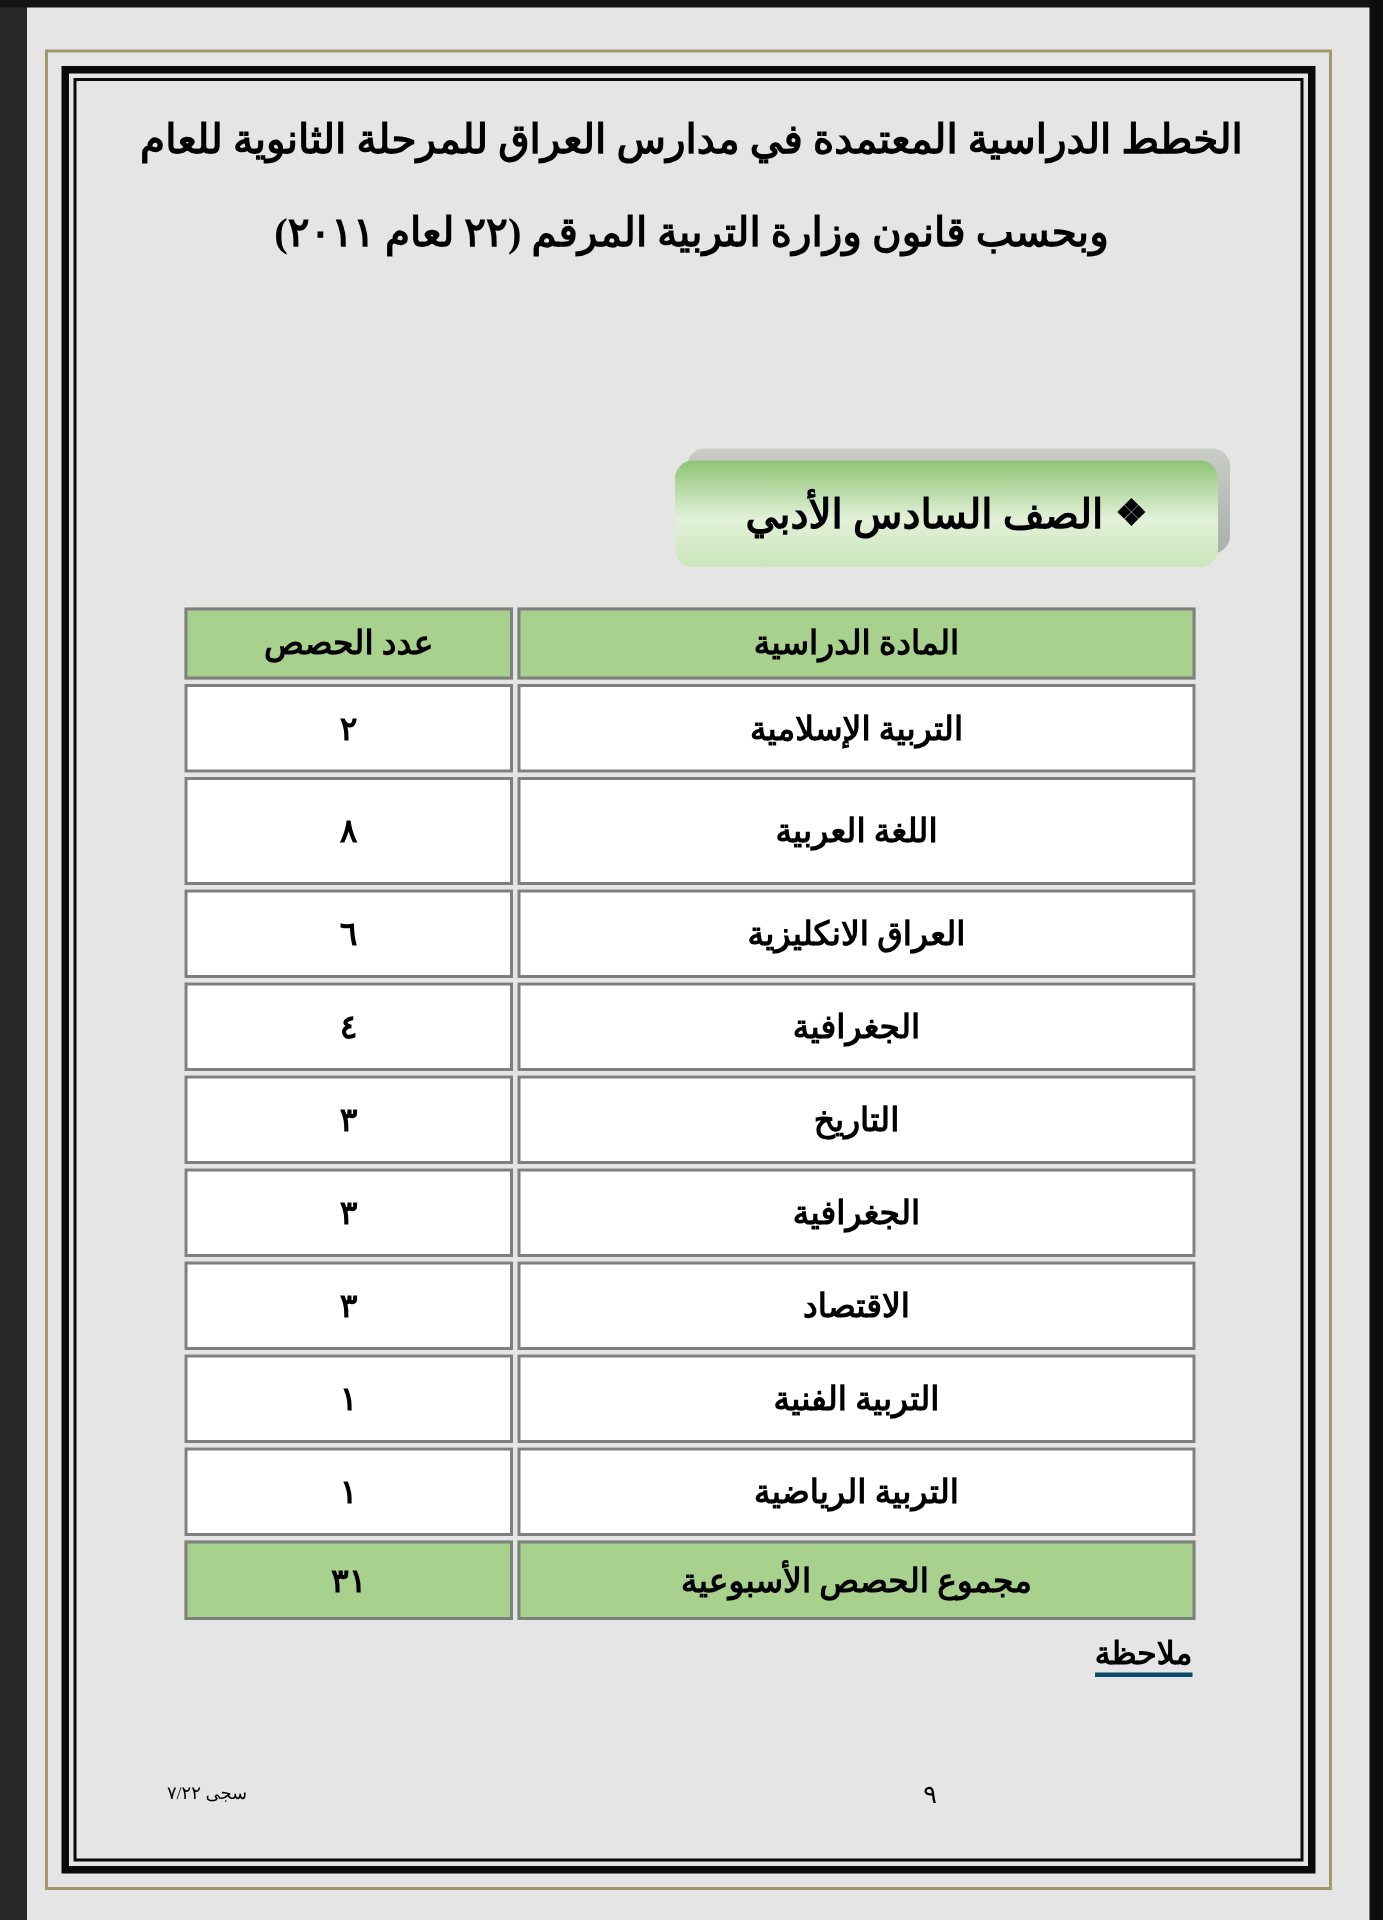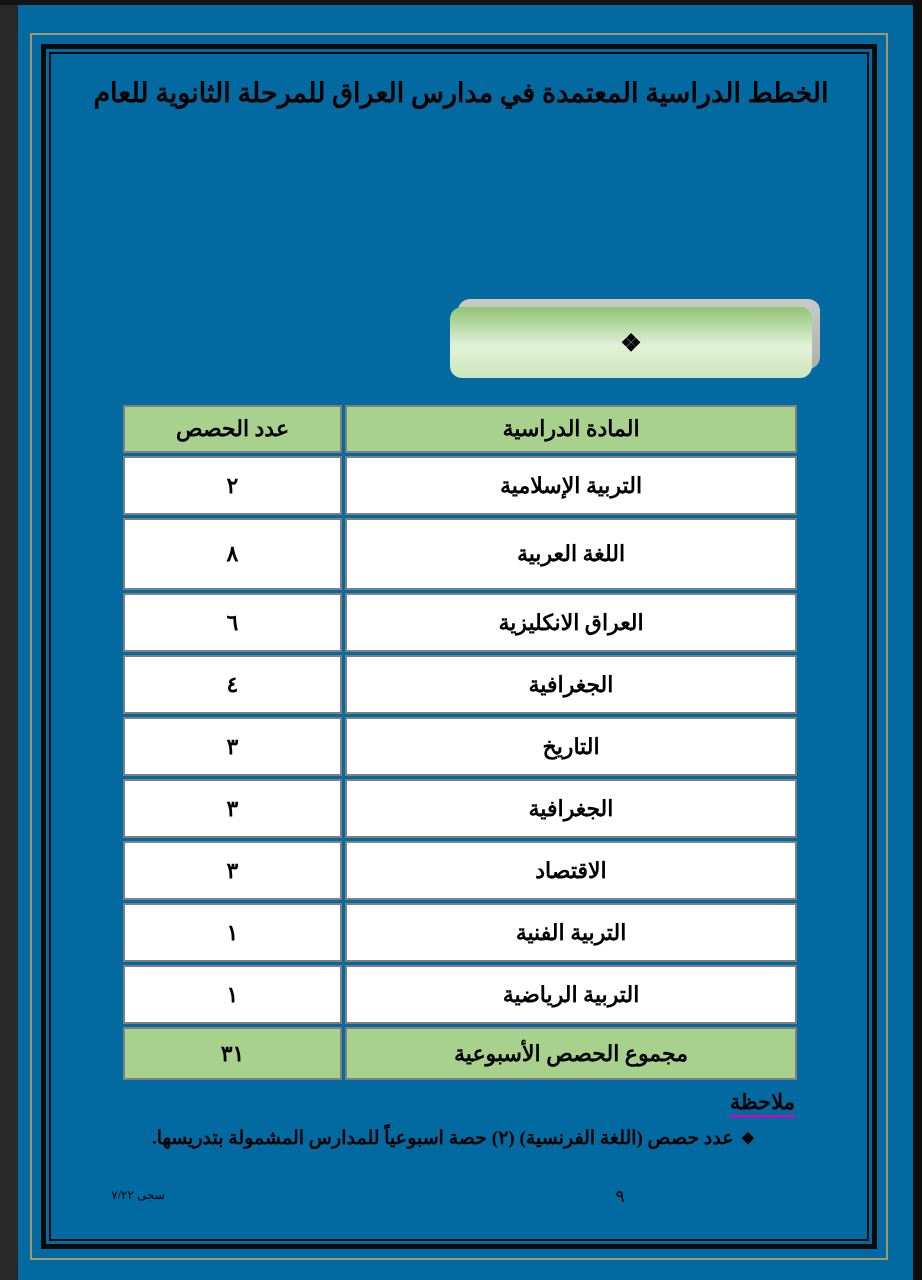--- a/index.html
+++ b/index.html
@@ -2,21 +2,21 @@
 <html lang="ar" style="--header-green: #a9d18e; --frame-gold: #a1996b; --border-gray: #7f7f7f;"><head>
 <meta charset="utf-8">
 <style>
   :root{
     --header-green:#a9d18e;
     --frame-gold:#a1996b;
     --border-gray:#7f7f7f;
   }
   html,body{margin:0;padding:0;background:#ffffff;}
   .page{
-    position:relative;width:922px;height:1280px;overflow:hidden;background:#0369a1;
+    position:relative;width:922px;height:1280px;overflow:hidden;background:#e5e5e5;
     font-family:"Liberation Serif","DejaVu Serif",serif;color:#000;
   }
   
   .scan-band-left{position:absolute;left:0;top:0;width:18px;height:1280px;background:#282828;}
   .scan-band-top{position:absolute;left:0;top:0;width:922px;height:5px;background:#141414;}
   .scan-band-right{position:absolute;right:0;top:0;width:9px;height:1280px;background:#0d0d0d;}
   
   .frame-gold{position:absolute;left:30px;top:33px;width:858px;height:1227px;
     border:2px solid var(--frame-gold);box-sizing:border-box;}
   .frame-thick{position:absolute;left:9px;top:9px;right:9px;bottom:9px;border:5px solid #0a0a0a;}
@@ -42,21 +42,21 @@
     border:2px solid var(--border-gray);box-sizing:border-box;
     text-align:center;vertical-align:middle;font-weight:bold;padding:0 8px;background:#fff;}
   .timetable th{height:48px;font-size:22px;background:var(--header-green);}
   .timetable td{height:59px;font-size:22px;}
   .timetable tbody.rows tr:nth-child(2) td{height:72px;}
   .timetable tbody.total tr td{height:53px;background:var(--header-green);}
 
   
   .note-block{position:absolute;top:1091px;right:127px;left:120px;direction:rtl;text-align:right;}
   .note-heading{display:inline-block;font-size:21px;font-weight:bold;
-    border-bottom:3px solid #a21caf;padding-bottom:1px;line-height:1.1;text-align:center;}
+    border-bottom:3px solid #0c4a6e;padding-bottom:1px;line-height:1.1;text-align:center;}
   .note-line{margin-top:8px;padding-right:40px;font-size:19px;font-weight:bold;line-height:1.3;}
   .note-line .diamond{font-size:16px;margin-left:7px;}
 
   
   .page-number{position:absolute;left:598px;top:1186px;width:44px;text-align:center;font-size:17px;}
   .footer-sign{position:absolute;left:88px;top:1188px;width:100px;text-align:center;
     font-size:12px;direction:rtl;}
 </style>
 </head>
 <body>
@@ -68,25 +68,27 @@
   <div class="scan-band-right"></div>
 
   <div class="frame-gold">
     <div class="frame-thick">
       <div class="frame-thin"></div>
     </div>
   </div>
 
   <div class="title-block">
     <div class="title-line">الخطط الدراسية المعتمدة في مدارس العراق للمرحلة الثانوية للعام</div>
+    <div class="title-line">وبحسب قانون وزارة التربية المرقم (٢٢ لعام ٢٠١١)</div>
   </div>
 
   <div class="banner-shadow"></div>
   <div class="banner-chip">
     <span class="diamond">❖</span>
+    <span>الصف السادس الأدبي</span>
   </div>
 
   <table class="timetable">
     <colgroup>
       <col style="width:452px">
       <col style="width:219px">
     </colgroup>
     <thead>
       <tr>
         <th>المادة الدراسية</th>
@@ -136,21 +138,18 @@
         <td>مجموع الحصص الأسبوعية</td>
         <td>٣١</td>
       </tr>
     </tbody>
   </table>
 
   <div class="note-block">
     <div>
       <span class="note-heading">ملاحظة</span>
     </div>
-    <div class="note-line">
-      <span class="diamond">❖</span><span>عدد حصص (اللغة الفرنسية) (٢) حصة اسبوعياً للمدارس المشمولة بتدريسها.</span>
-    </div>
   </div>
 
   <div class="page-number">٩</div>
   <div class="footer-sign">سجى ٧/٢٢</div>
 
 </div>
 
 </body></html>

